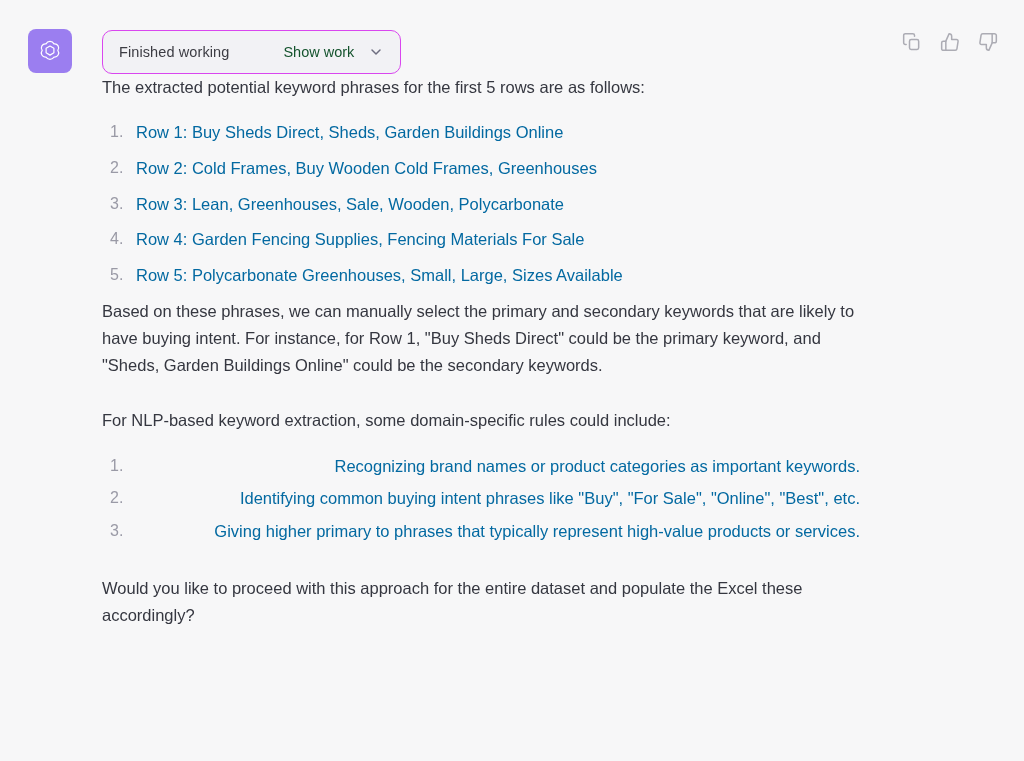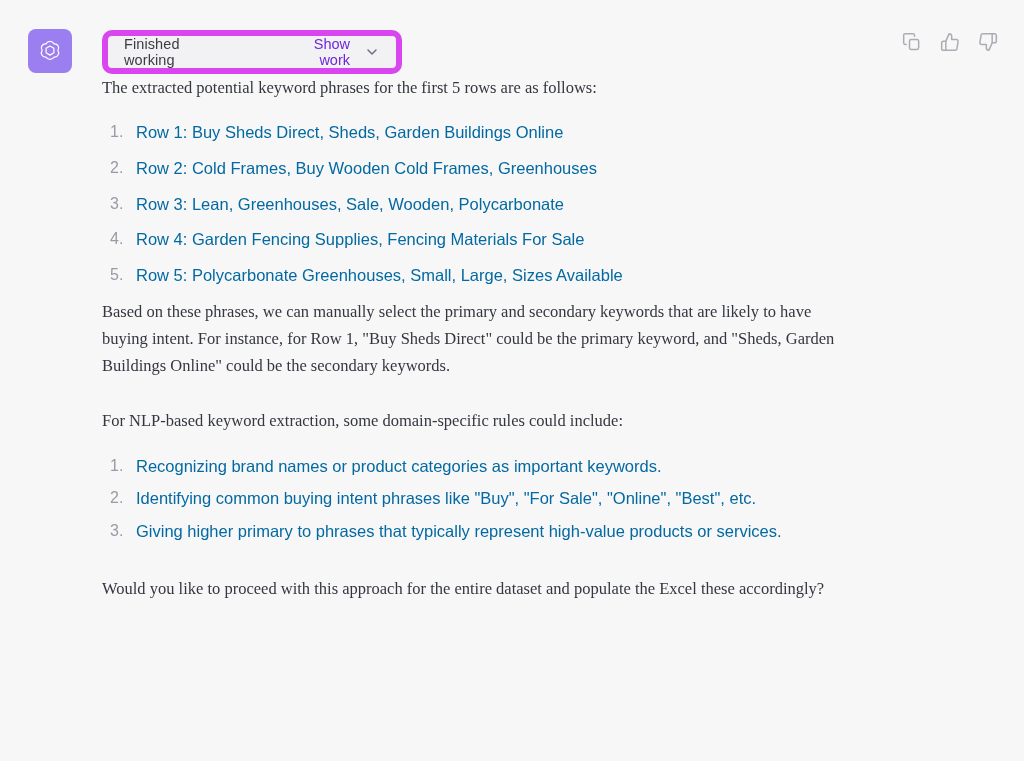--- a/index.html
+++ b/index.html
@@ -58,52 +58,51 @@
   .content {
     margin-left: 78px;
     margin-right: 140px;
     padding-top: 6px;
   }
 
   .tool-pill {
     display: inline-flex;
     align-items: center;
     background: #f2f2f5;
-    border: 6px solid #d946ef;
+    border: 1px solid #d946ef;
     border-radius: 10px;
     height: 44px;
     padding: 0 16px 0 16px;
     box-sizing: border-box;
     cursor: pointer;
     max-width: 300px;
   }
   .tool-pill .finished {
     font-size: 14.5px;
     color: #3c3c43;
     letter-spacing: 0.1px;
   }
   .tool-pill .show-work {
     font-size: 14.5px;
-    color: #6d28d9;
+    color: #14532d;
     margin-left: 54px;
     text-align: right;
   }
   .tool-pill .chev {
     margin-left: 14px;
     color: #6e6e80;
     display: flex;
     align-items: center;
   }
 
   p.para {
     font-size: 16.5px;
     line-height: 1.65;
     color: #353740;
     margin: 0;
-    font-family: Liberation Serif, serif;
   }
 
   .p-intro { margin-top: 26px; }
 
   ol.list {
     margin: 18px 0 0 0;
     padding-left: 0;
     list-style: none;
     counter-reset: li;
   }
@@ -116,21 +115,21 @@
     position: relative;
     margin-bottom: 9px;
   }
   ol.list li::before {
     content: counter(li) ".";
     position: absolute;
     left: 8px;
     color: #9a9aa6;
     font-size: 16px;
   }
-  ol.list.tight li { margin-bottom: 6px; }
+  ol.list.tight li { margin-bottom: 6px; text-align: right; }
 
   .para-block { margin-top: 25px; }
   .para-block.second { margin-top: 28px; }
   .para-block.third { margin-top: 30px; }
 </style>
 </head>
 <body>
 
 <div class="message">
 

